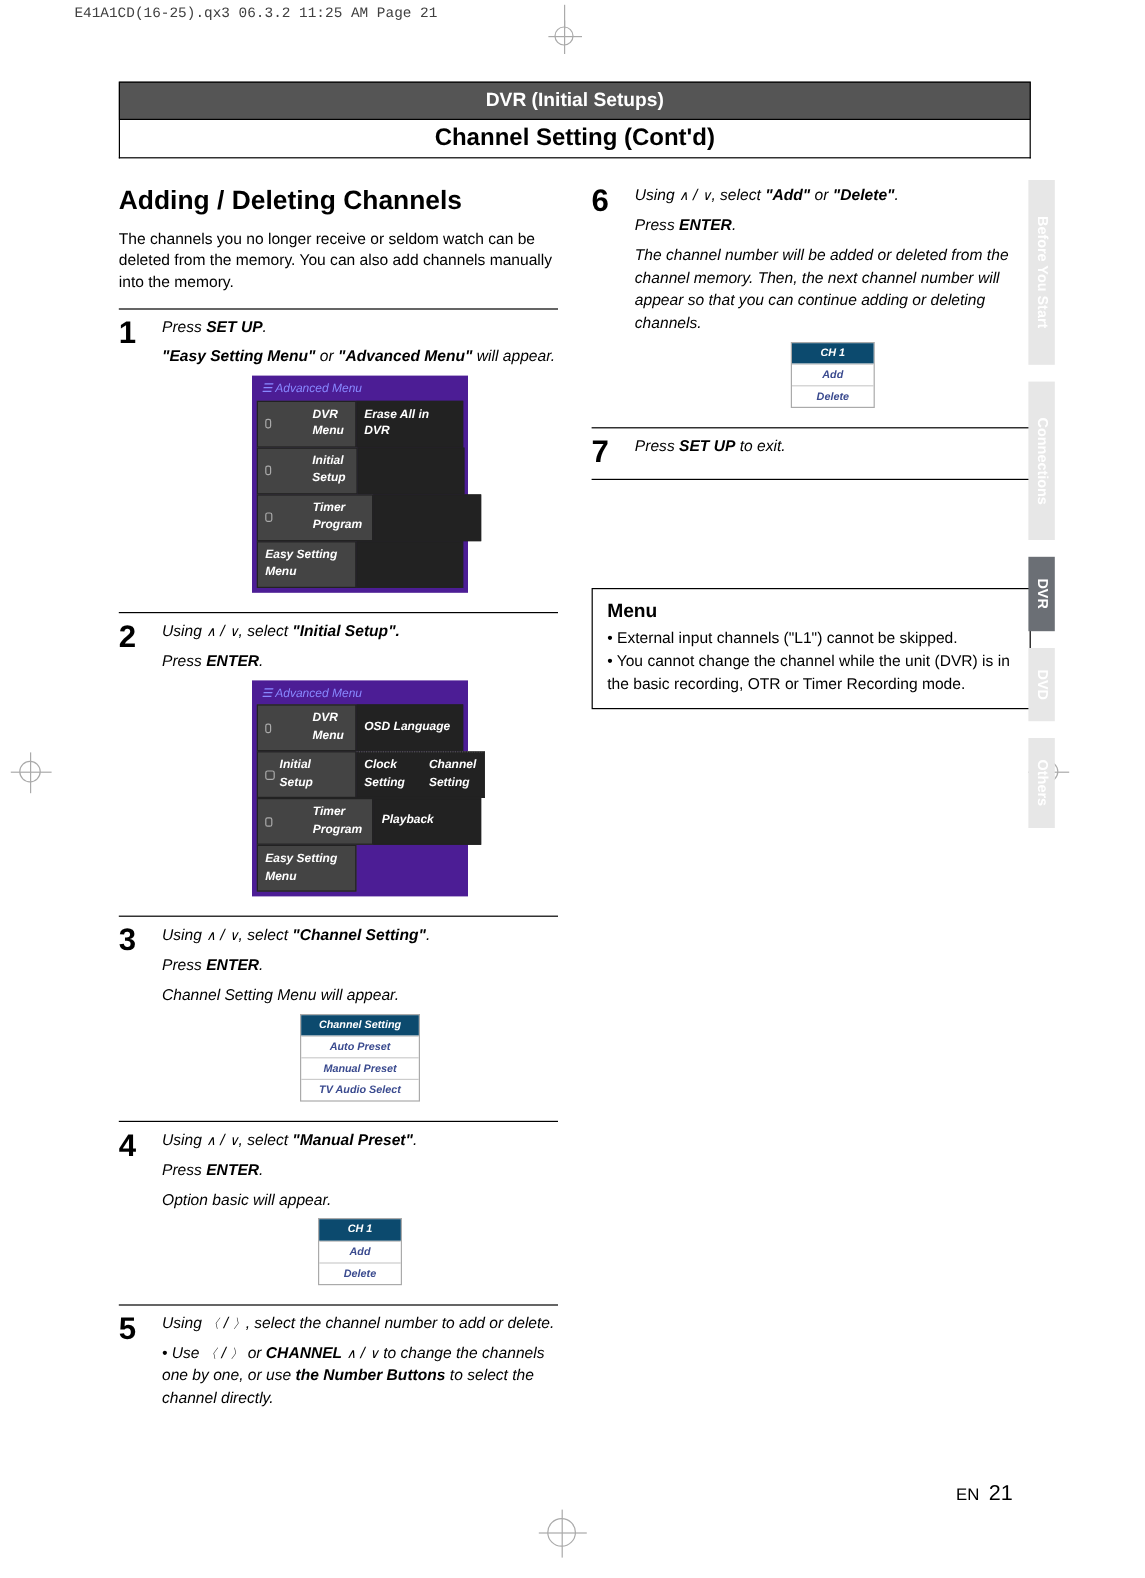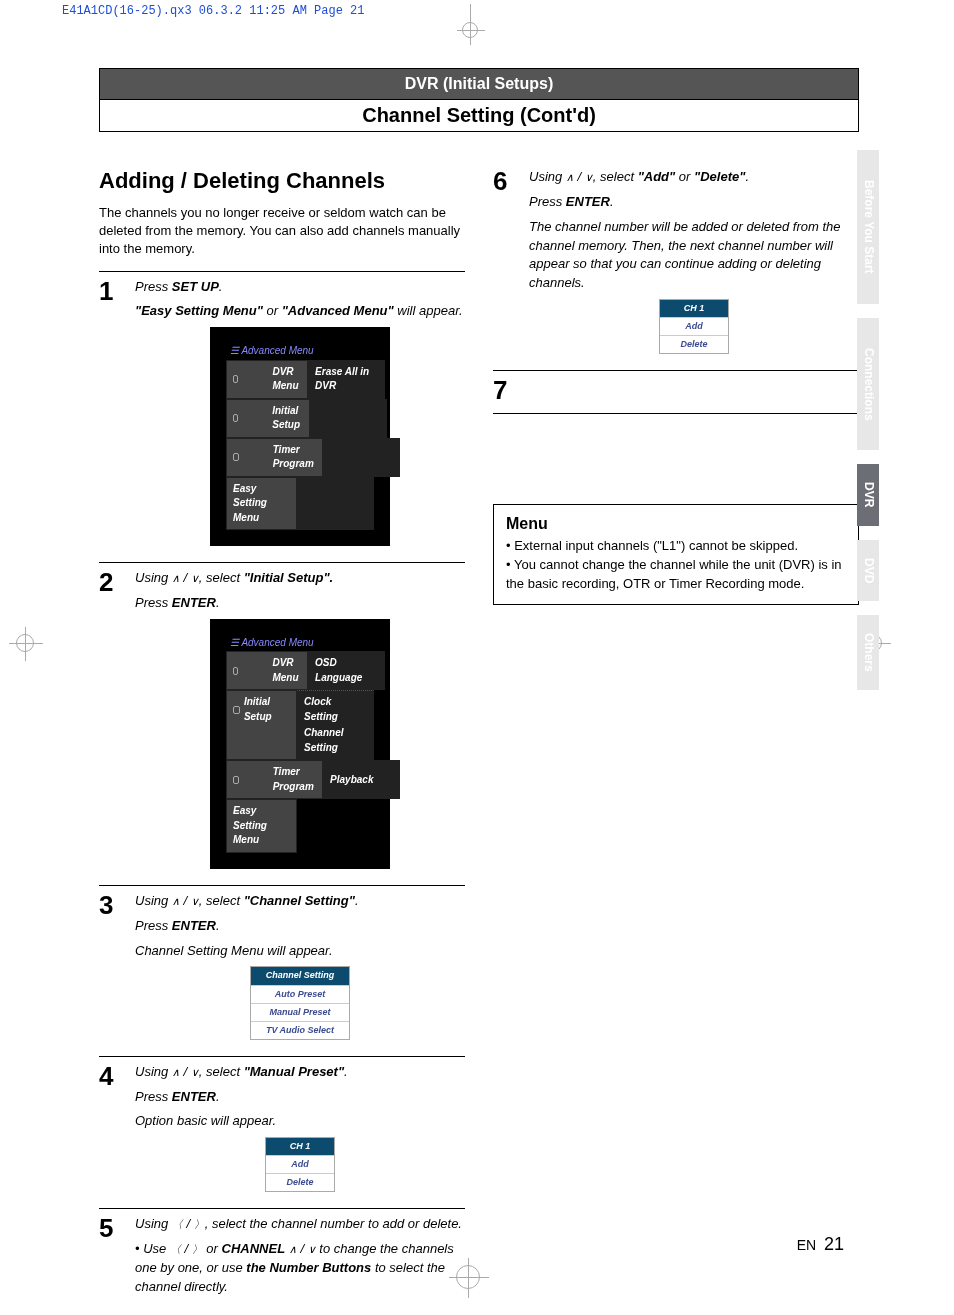--- a/index.html
+++ b/index.html
@@ -10,21 +10,21 @@
     height: 1315px;
     position: relative;
     color: #000;
   }
   .header-text {
     position: absolute;
     top: 4px;
     left: 62px;
     font-family: 'Courier New', monospace;
     font-size: 12px;
-    color: #1d4ed8;
+    color: #404040;
   }
   .crop-mark-top {
     position: absolute;
     top: 4px;
     left: 460px;
     width: 20px;
     height: 30px;
   }
   .crop-mark-top::before, .crop-mark-top::after {
     content:"";
@@ -91,21 +91,21 @@
     border: 1px solid #000;
     border-top: none;
     text-align: center;
     font-size: 20px;
     font-weight: bold;
     padding: 4px 0;
   }
   .cols {
     display: flex;
     gap: 28px;
-    margin-top: 36px;
+    margin-top: 22px;
     justify-content: space-between;
   }
   .col { flex: 1; }
   .section-title {
     font-size: 22px;
     font-weight: bold;
     margin-bottom: 10px;
   }
   .intro {
     font-size: 13px;
@@ -128,24 +128,24 @@
     line-height: 1;
   }
   .step-body {
     font-size: 13px;
     line-height: 1.45;
     flex: 1;
     font-style: italic;
   }
   .step-body p { margin-bottom: 6px; }
   .osd-shell {
-    background: #000000;
+    background: #4c1d95;
     width: 180px;
     margin: 6px auto 10px;
-    padding: 16px;
+    padding: 4px;
   }
   .osd-header {
     color: #88f;
     font-size: 10px;
     padding: 1px 4px;
   }
   .osd-row {
     display: flex;
   }
   .osd-cell {
@@ -295,21 +295,21 @@
                 </div>
                 <div class="osd-cell osd-dark-right">OSD Language</div>
               </div>
             <div class="osd-row">
                 <div class="osd-cell osd-dark-left" style="flex-direction:column;align-items:flex-start;gap:0">
                   <div style="display:flex;align-items:center;gap:4px">
                     <span class="dot"></span>
                     <span>Initial Setup</span>
                   </div>
                 </div>
-                <div class="osd-cell osd-dark-right osd-hairtop" style="flex-direction:column;align-items:flex-start;gap:2px">
+                <div class="osd-cell osd-dark-right osd-hairtop" style="flex-direction:row;align-items:flex-start;gap:20px">
                   <span>Clock Setting</span>
                   <span>Channel Setting</span>
                 </div>
               </div>
             <div class="osd-row">
                 <div class="osd-cell osd-dark-left">
                   <span class="dot"></span>
                   <span>Timer Program</span>
                 </div>
                 <div class="osd-cell osd-dark-right">Playback</div>
@@ -372,20 +372,23 @@
           <div class="osd-blue compact">
             <div class="bh">CH 1</div>
             <div class="br">Add</div>
             <div class="br">Delete</div>
           </div>
         </div>
       </div>
 
       <div class="step">
         <div class="step-num">7</div>
+        <div class="step-body">
+          <p><span>Press </span><b>SET UP</b><span> to exit.</span></p>
+        </div>
       </div>
       <div style="border-top:1px solid #000;margin-top:10px"></div>
 
       <div class="note-box">
         <div class="nh">Menu</div>
         <ul>
           <li>External input channels ("L1") cannot be skipped.</li>
           <li>You cannot change the channel while the unit (DVR) is in the basic recording, OTR or Timer Recording mode.</li>
         </ul>
       </div>

